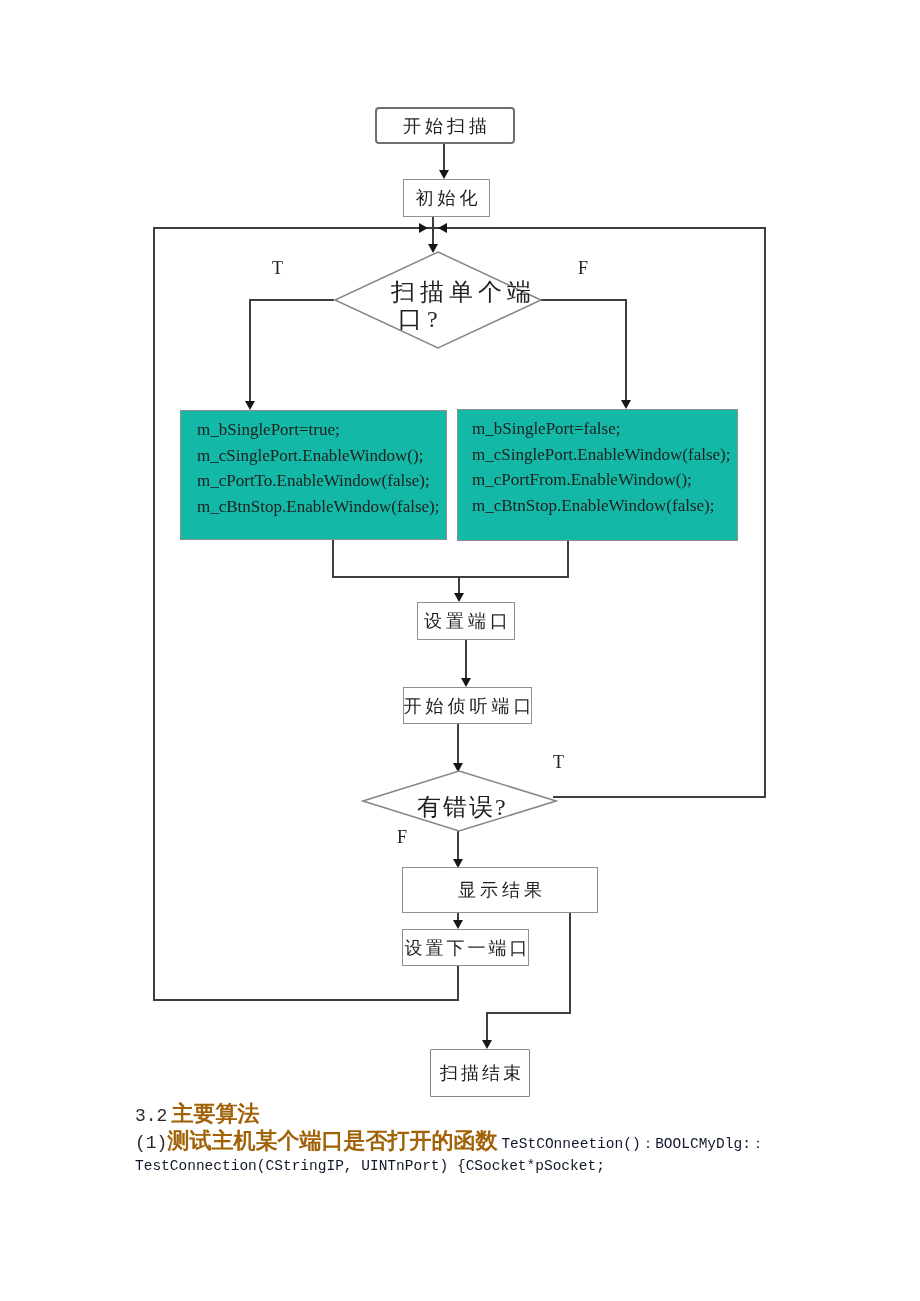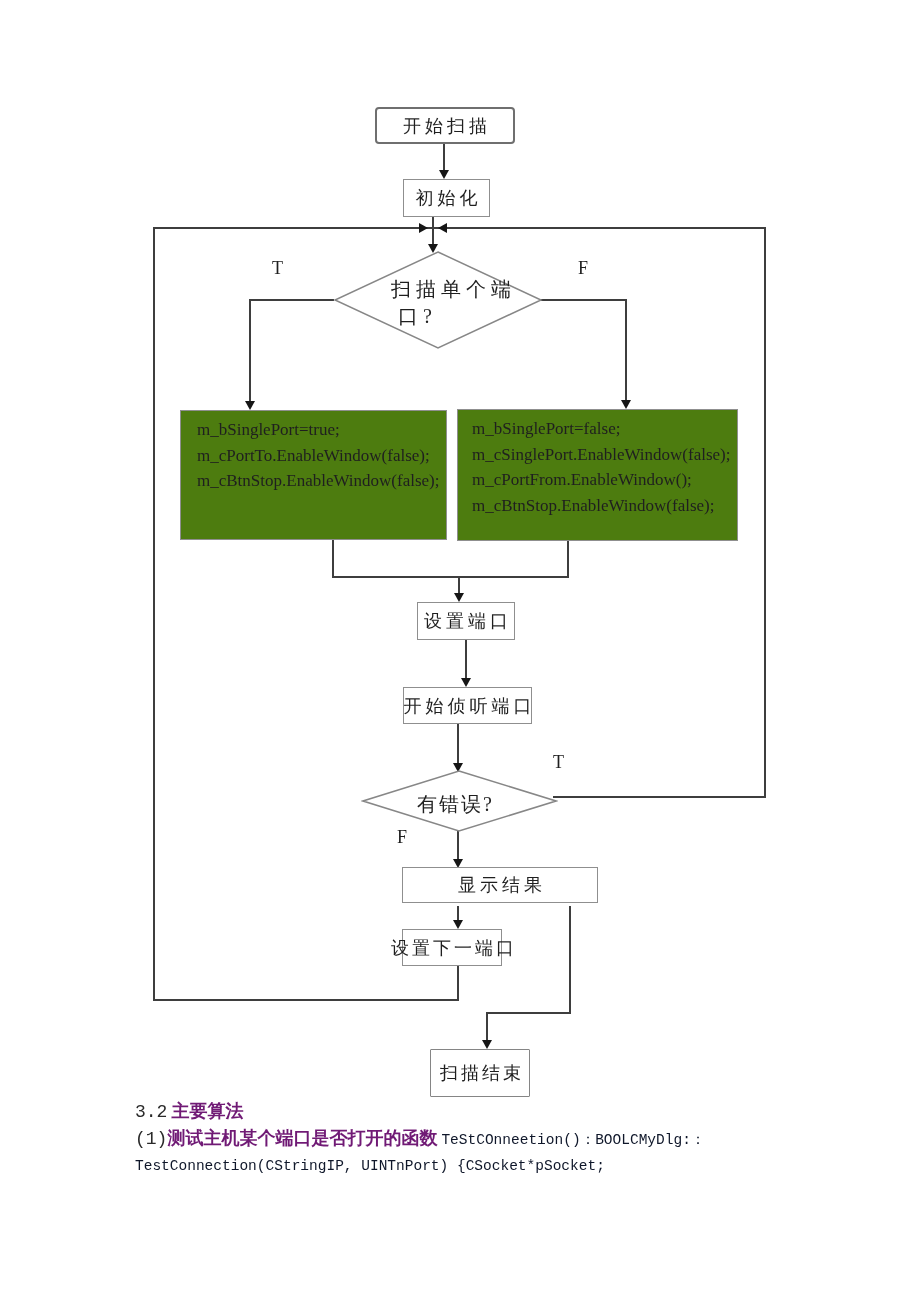--- a/index.html
+++ b/index.html
@@ -13,30 +13,30 @@
   .arr{position:absolute;width:0;height:0;}
   .arr.down{border-left:5px solid transparent;border-right:5px solid transparent;border-top:9px solid #161616;}
   .arr.right{border-top:5px solid transparent;border-bottom:5px solid transparent;border-left:9px solid #161616;}
   .arr.left{border-top:5px solid transparent;border-bottom:5px solid transparent;border-right:9px solid #161616;}
   
   .node{position:absolute;background:#fff;border:1px solid #8f8f8f;box-sizing:border-box;
         display:flex;align-items:center;justify-content:center;
         font-size:18px;letter-spacing:4px;text-indent:4px;white-space:nowrap;}
   .rounded{border-radius:4px;border:2px solid #6f6f6f;}
   .rounded2{border-radius:1px;border:1.5px solid #858585;}
-  .codebox{position:absolute;background:#4d7c0f;border:1px solid #8f8f8f;box-sizing:border-box;
+  .codebox{position:absolute;background:#14b8a6;border:1px solid #8f8f8f;box-sizing:border-box;
            font-size:17px;line-height:25.5px;padding:6px 0 0 16px;letter-spacing:0;}
   .codebox div{white-space:nowrap;}
   .dshape{position:absolute;}
-  .dtext{position:absolute;font-size:20px;letter-spacing:5px;white-space:nowrap;}
+  .dtext{position:absolute;font-size:24px;letter-spacing:5px;white-space:nowrap;}
   .blabel{position:absolute;font-size:18px;}
   
   .foot{position:absolute;white-space:nowrap;}
   .num{font-family:"Liberation Mono","DejaVu Sans Mono",monospace;font-size:18px;color:#2a2a2a;}
-  .btitle{font-family:"Liberation Sans","DejaVu Sans",sans-serif;font-weight:bold;font-size:18px;color:#701a75;}
+  .btitle{font-family:"Liberation Sans","DejaVu Sans",sans-serif;font-weight:bold;font-size:22px;color:#a16207;}
   .mono{font-family:"Liberation Mono","DejaVu Sans Mono",monospace;font-size:14.5px;color:#0f172a;}
 </style>
 </head>
 <body>
 
 <div class="page">
 
   <div class="vline" style="left:443px;top:143px;height:30px;"></div>
 
   <div class="vline" style="left:432px;top:217px;height:28px;"></div>
@@ -101,38 +101,39 @@
   <div class="blabel" style="left:578px;top:258px;">F</div>
   <div class="blabel" style="left:553px;top:752px;">T</div>
   <div class="blabel" style="left:397px;top:827px;">F</div>
 
   <div class="node rounded" style="left:375px;top:107px;width:140px;height:37px;">开始扫描</div>
 
   <div class="node" style="left:403px;top:179px;width:87px;height:38px;">初始化</div>
 
   <div class="codebox" style="left:180px;top:410px;width:267px;height:130px;">
     <div>m_bSinglePort=true;</div>
+    <div>m_cSinglePort.EnableWindow();</div>
     <div>m_cPortTo.EnableWindow(false);</div>
     <div>m_cBtnStop.EnableWindow(false);</div>
   </div>
 
   <div class="codebox" style="left:457px;top:409px;width:281px;height:132px;padding-left:14px;">
     <div>m_bSinglePort=false;</div>
     <div>m_cSinglePort.EnableWindow(false);</div>
     <div>m_cPortFrom.EnableWindow();</div>
     <div>m_cBtnStop.EnableWindow(false);</div>
   </div>
 
   <div class="node" style="left:417px;top:602px;width:98px;height:38px;">设置端口</div>
 
   <div class="node" style="left:403px;top:687px;width:129px;height:37px;">开始侦听端口</div>
 
-  <div class="node" style="left:402px;top:867px;width:196px;height:36px;">显示结果</div>
+  <div class="node" style="left:402px;top:867px;width:196px;height:46px;">显示结果</div>
 
-  <div class="node" style="left:402px;top:929px;width:100px;height:37px;letter-spacing:3px;">设置下一端口</div>
+  <div class="node" style="left:402px;top:929px;width:127px;height:37px;letter-spacing:3px;">设置下一端口</div>
 
   <div class="node rounded2" style="left:430px;top:1049px;width:100px;height:48px;letter-spacing:3px;">扫描结束</div>
 
   <div class="foot" style="left:135px;top:1099px;">
     <span class="num">3.2</span>
     <span class="btitle">主要算法</span>
   </div>
   <div class="foot" style="left:135px;top:1126px;">
     <span class="num">(1)</span><span class="btitle">测试主机某个端口是否打开的函数</span>
     <span class="mono">TeStCOnneetion()：BOOLCMyDlg:：</span>

